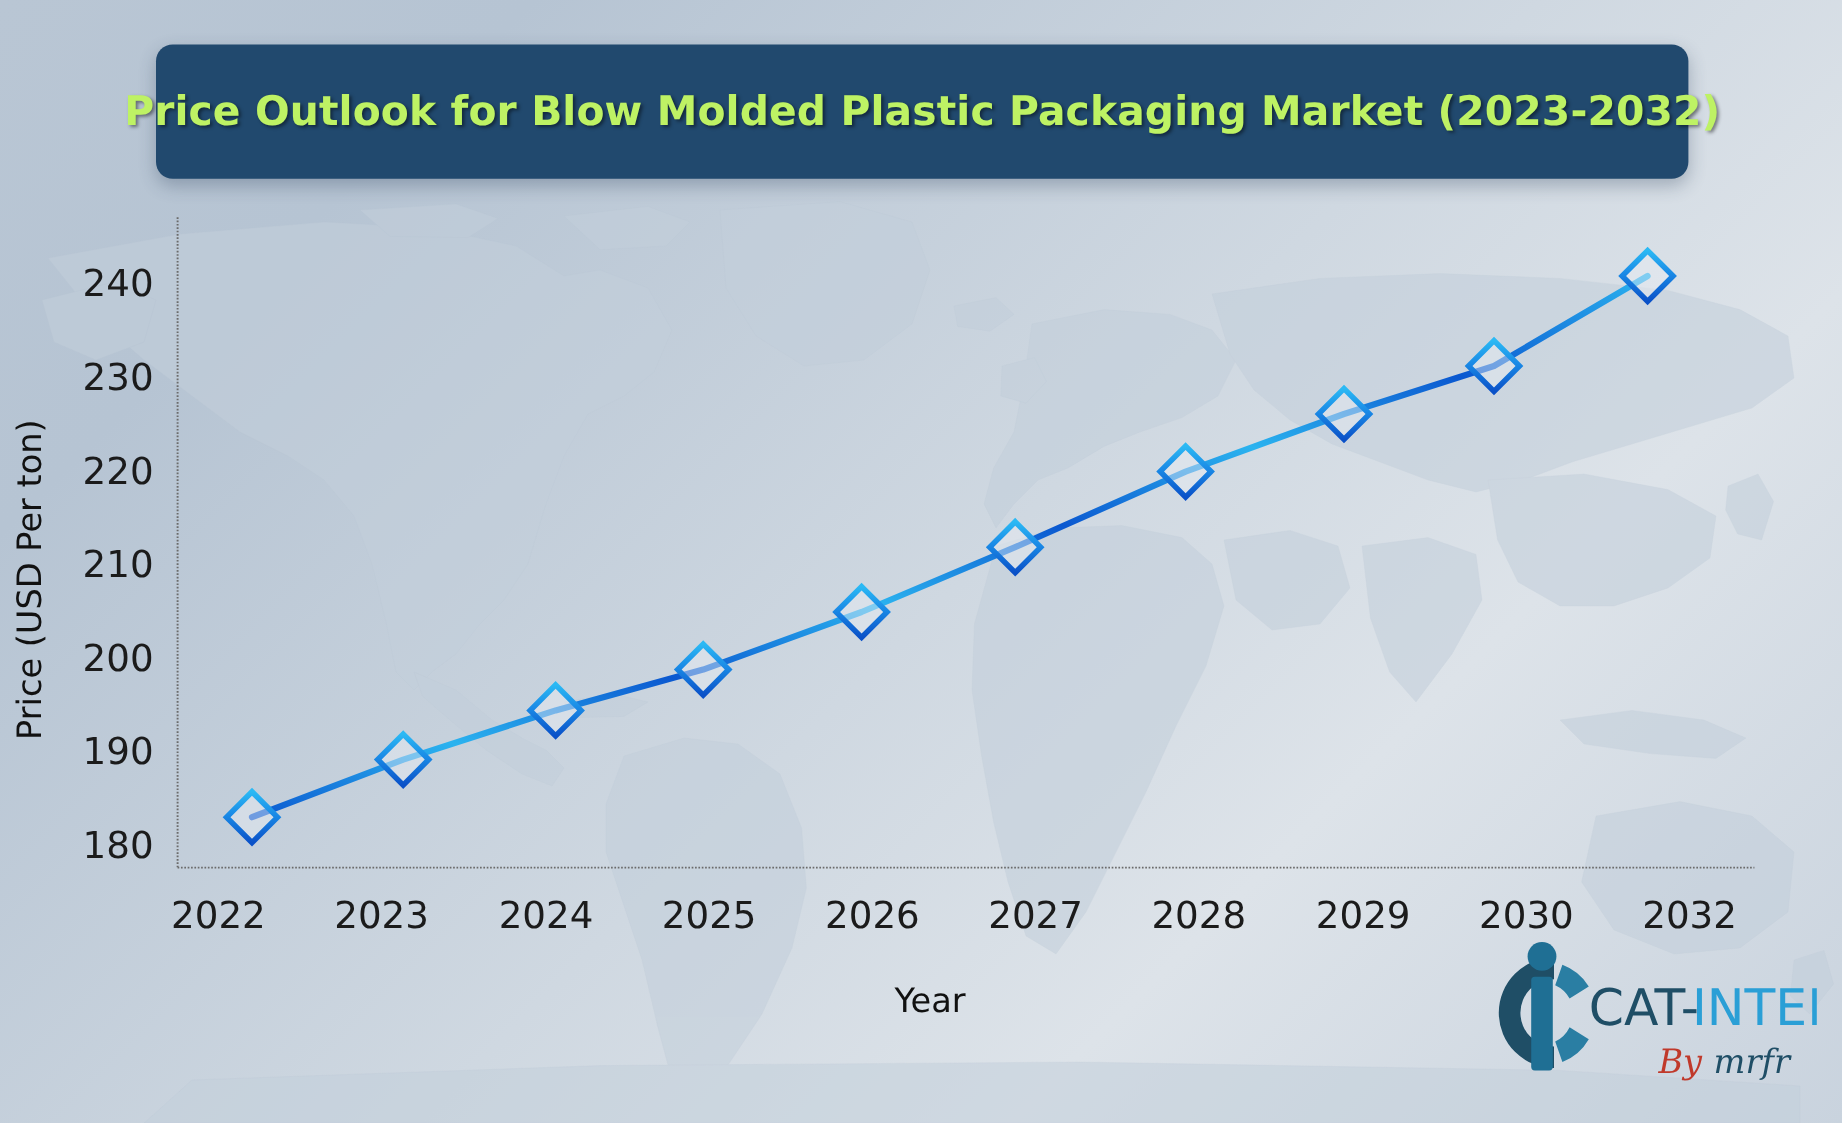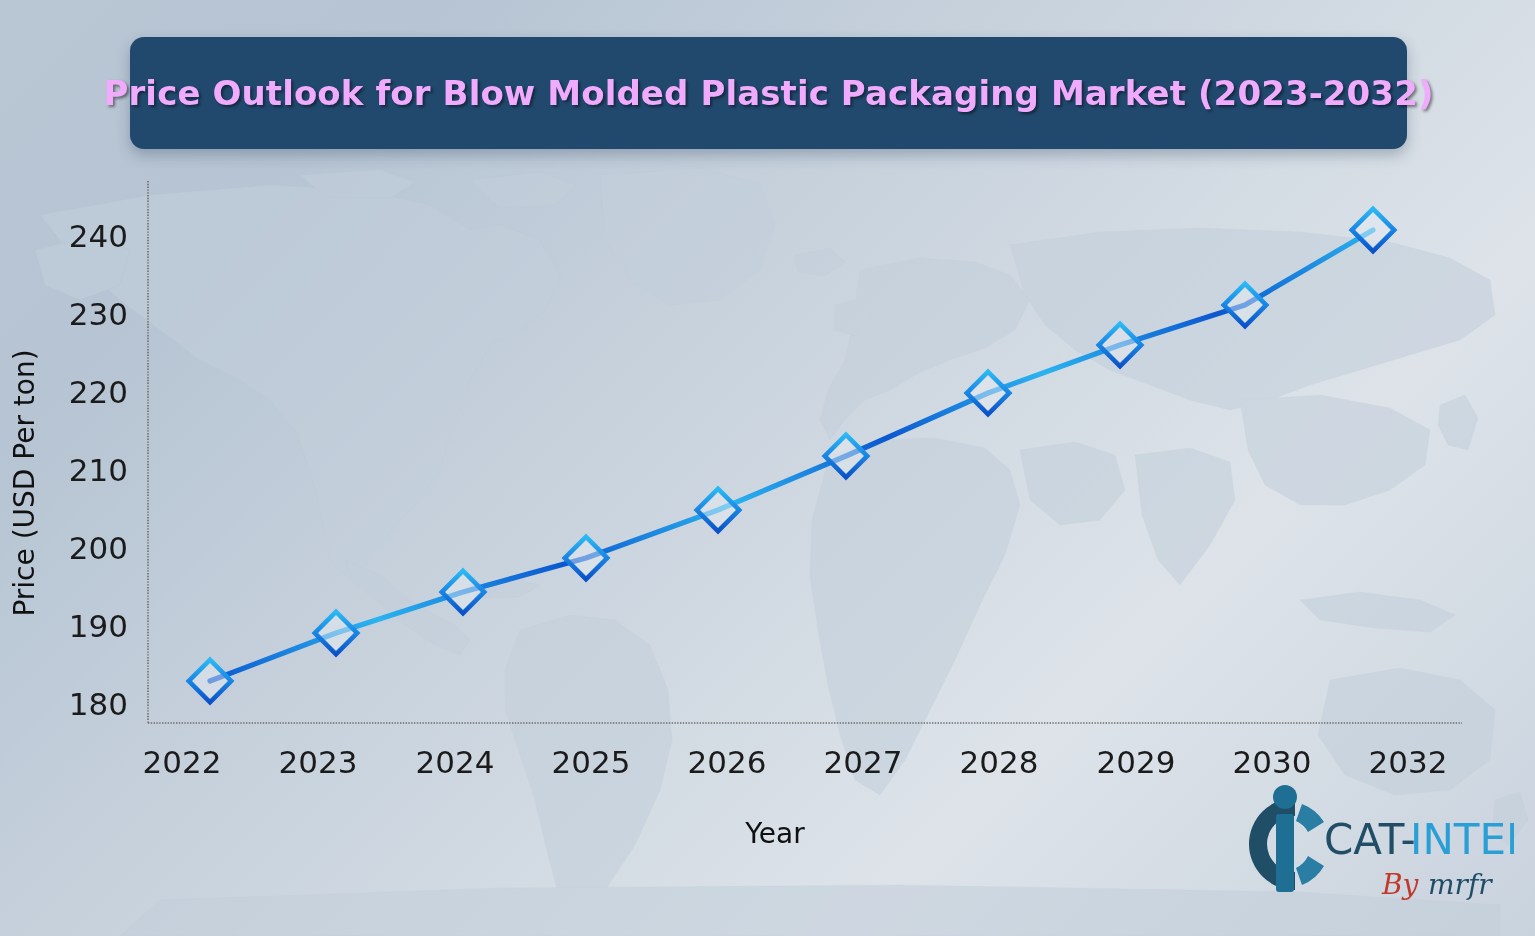--- a/index.html
+++ b/index.html
@@ -28,21 +28,21 @@
   #title-bar {
     position: absolute;
     left: 130px; top: 37px;
     width: 1277px; height: 112px;
     background: #21496e;
     border-radius: 14px;
     box-shadow: 0 6px 14px rgba(40,60,85,0.30);
     display: flex; align-items: center; justify-content: center;
   }
   #title-text {
-    color: #f0abfc;
+    color: #bef264;
     font-size: 34px;
     font-weight: bold;
     letter-spacing: 0.1px;
     text-shadow: 2px 2px 3px rgba(0,0,0,0.45);
     white-space: nowrap;
   }
 
   
   #plot-wrap {
     position: absolute;

